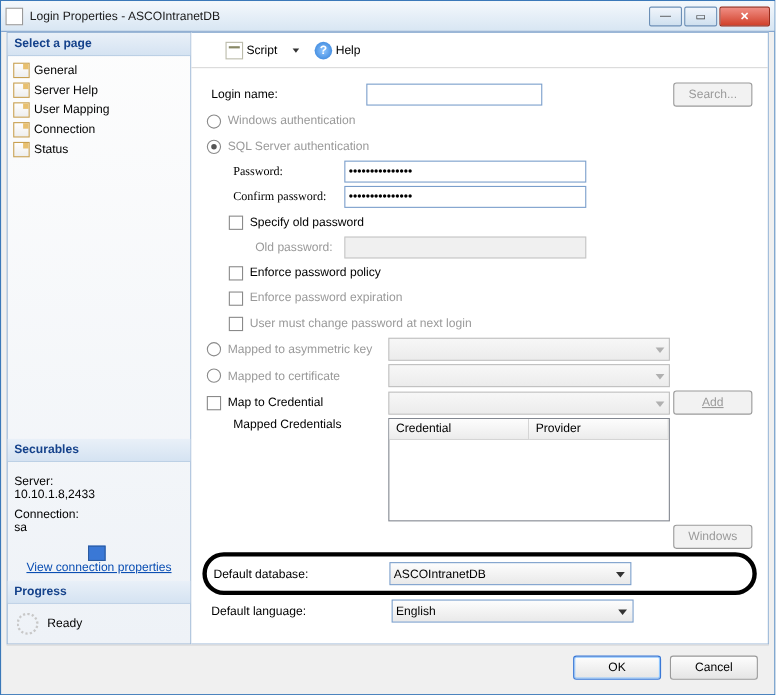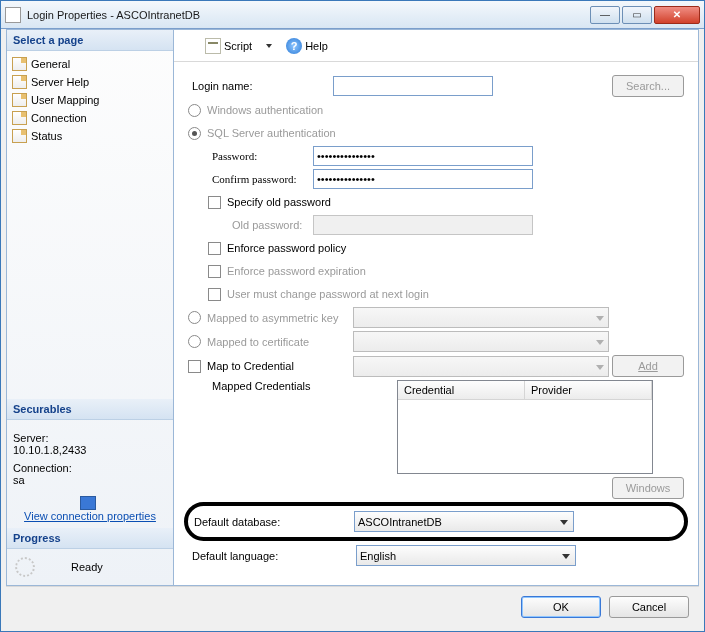--- a/index.html
+++ b/index.html
@@ -16,21 +16,21 @@
   .sidebar { width: 168px; background: linear-gradient(#fdfdfd,#eef2f7); border:1px solid #9bb7d7; display:flex; flex-direction:column; }
   .side-section-title { background: linear-gradient(#e9f0f8,#d5e3f2); border-bottom:1px solid #bcd0e5; padding:4px 6px; font-weight:bold; color:#15428b;}
   .side-list { padding:4px 2px; }
   .side-item { display:flex; align-items:center; padding:2px 3px; cursor:pointer; }
   .page-icon { width:15px; height:14px; margin-right:4px; background:linear-gradient(#fff,#eee); border:1px solid #c8a050; position:relative; }
   .page-icon::after { content:""; position:absolute; top:0; right:0; width:5px; height:5px; background:#e8c070; }
   .conn-body { padding:6px; font-size:11px; }
   .conn-body .lbl { margin-top:6px; }
   .conn-link { color:#0b4fb3; text-decoration:underline; cursor:pointer; display:flex; align-items:center; margin-top:10px;flex-direction:column;}
   .conn-link .mini { width:16px;height:14px;background:#3a78d6;margin-right:4px;border:1px solid #2a5aa0;}
-  .progress-body { padding:8px; display:flex; align-items:center;gap:28px; }
+  .progress-body { padding:8px; display:flex; align-items:center; }
   .spinner { width:20px;height:20px;border:2px dotted #c8c8c8;border-radius:50%;margin-right:8px;}
   .main { flex:1; background:#fff; border:1px solid #9bb7d7; border-left:none; display:flex; flex-direction:column; }
   .toolbar { height:32px; border-bottom:1px solid #d9d9d9; display:flex; align-items:center; padding:0 27px; gap:4px;}
   .tbtn { display:flex; align-items:center; padding:2px 4px; cursor:pointer; }
   .tb-icon { width:16px;height:16px; margin-right:3px; }
   .tb-script { background:#fff;border:1px solid #bba; position:relative;}
   .tb-script::after{content:"";position:absolute;left:2px;top:3px;right:2px;height:2px;background:#886;}
   .tb-help { background:radial-gradient(#8fc6ff,#2a7ad6); border-radius:50%; color:#fff; font-weight:bold; text-align:center; line-height:16px;}
   .drop-arrow { width:0;height:0;border-left:3px solid transparent;border-right:3px solid transparent;border-top:4px solid #333; margin:0 6px;}
   .form { flex:1; padding:10px 14px 4px 14px; overflow:hidden; }
@@ -40,21 +40,21 @@
   .row .lab3 { width: 125px; padding-left:44px; }
   .row input[type=text], .row input[type=password], .row select { height:20px; border:1px solid #7a9ecb; background:#fff; padding:0 3px; font-size:11px;}
   .disabled, .disabled * { color:#9a9a9a !important; }
   .radio, .check { width:13px;height:13px; margin-right:6px; display:inline-block; vertical-align:middle;}
   .radio { border:1px solid #8a8a8a; border-radius:50%; background:#fff;}
   .radio.on::after{content:"";display:block;width:5px;height:5px;background:#555;border-radius:50%;margin:3px;}
   .check { border:1px solid #8a8a8a; background:#fff;}
   .check.off { }
   .btn { height:22px; border:1px solid #9a9a9a; background:linear-gradient(#fdfdfd,#e5e5e5); padding:0 12px; cursor:pointer; border-radius:3px;}
   .btn.disabled { color:#9a9a9a; background:#f2f2f2; cursor:default;}
-  .cred-table { border:1px solid #828790; height:94px; width:256px; background:#fff;margin-left:44px; }
+  .cred-table { border:1px solid #828790; height:94px; width:256px; background:#fff; }
   .cred-head { display:flex; }
   .cred-head div { flex:1; padding:3px 6px; background:linear-gradient(#fdfdfd,#ececec); border-right:1px solid #d5d5d5; border-bottom:1px solid #d5d5d5;}
   .emph { position:relative; border:4px solid #000; border-radius:24px; padding:2px 6px; margin:0 -4px;}
   .footer { height:40px; border-top:1px solid #d9d9d9; display:flex; align-items:center; justify-content:flex-end; padding:0 10px; gap:8px; background:#f0f0f0;}
   .footer .btn { width:80px; }
   .footer .btn.primary { border:1px solid #3a78d6; box-shadow:0 0 0 1px #8fc6ff inset; }
   .combo-dis { border:1px solid #bcbcbc; background:linear-gradient(#f7f7f7,#ececec); height:21px; width:256px; display:flex; align-items:center; padding:0 3px; color:#9a9a9a; position:relative;}
   .combo-dis::after{content:"";position:absolute;right:4px;top:8px;width:0;height:0;border-left:4px solid transparent;border-right:4px solid transparent;border-top:5px solid #b0b0b0;}
   .combo { border:1px solid #7a9ecb; background:linear-gradient(#fdfdfd,#e9e9e9); height:21px; display:flex; align-items:center; padding:0 3px; position:relative;}
   .combo::after{content:"";position:absolute;right:5px;top:8px;width:0;height:0;border-left:4px solid transparent;border-right:4px solid transparent;border-top:5px solid #333;}

